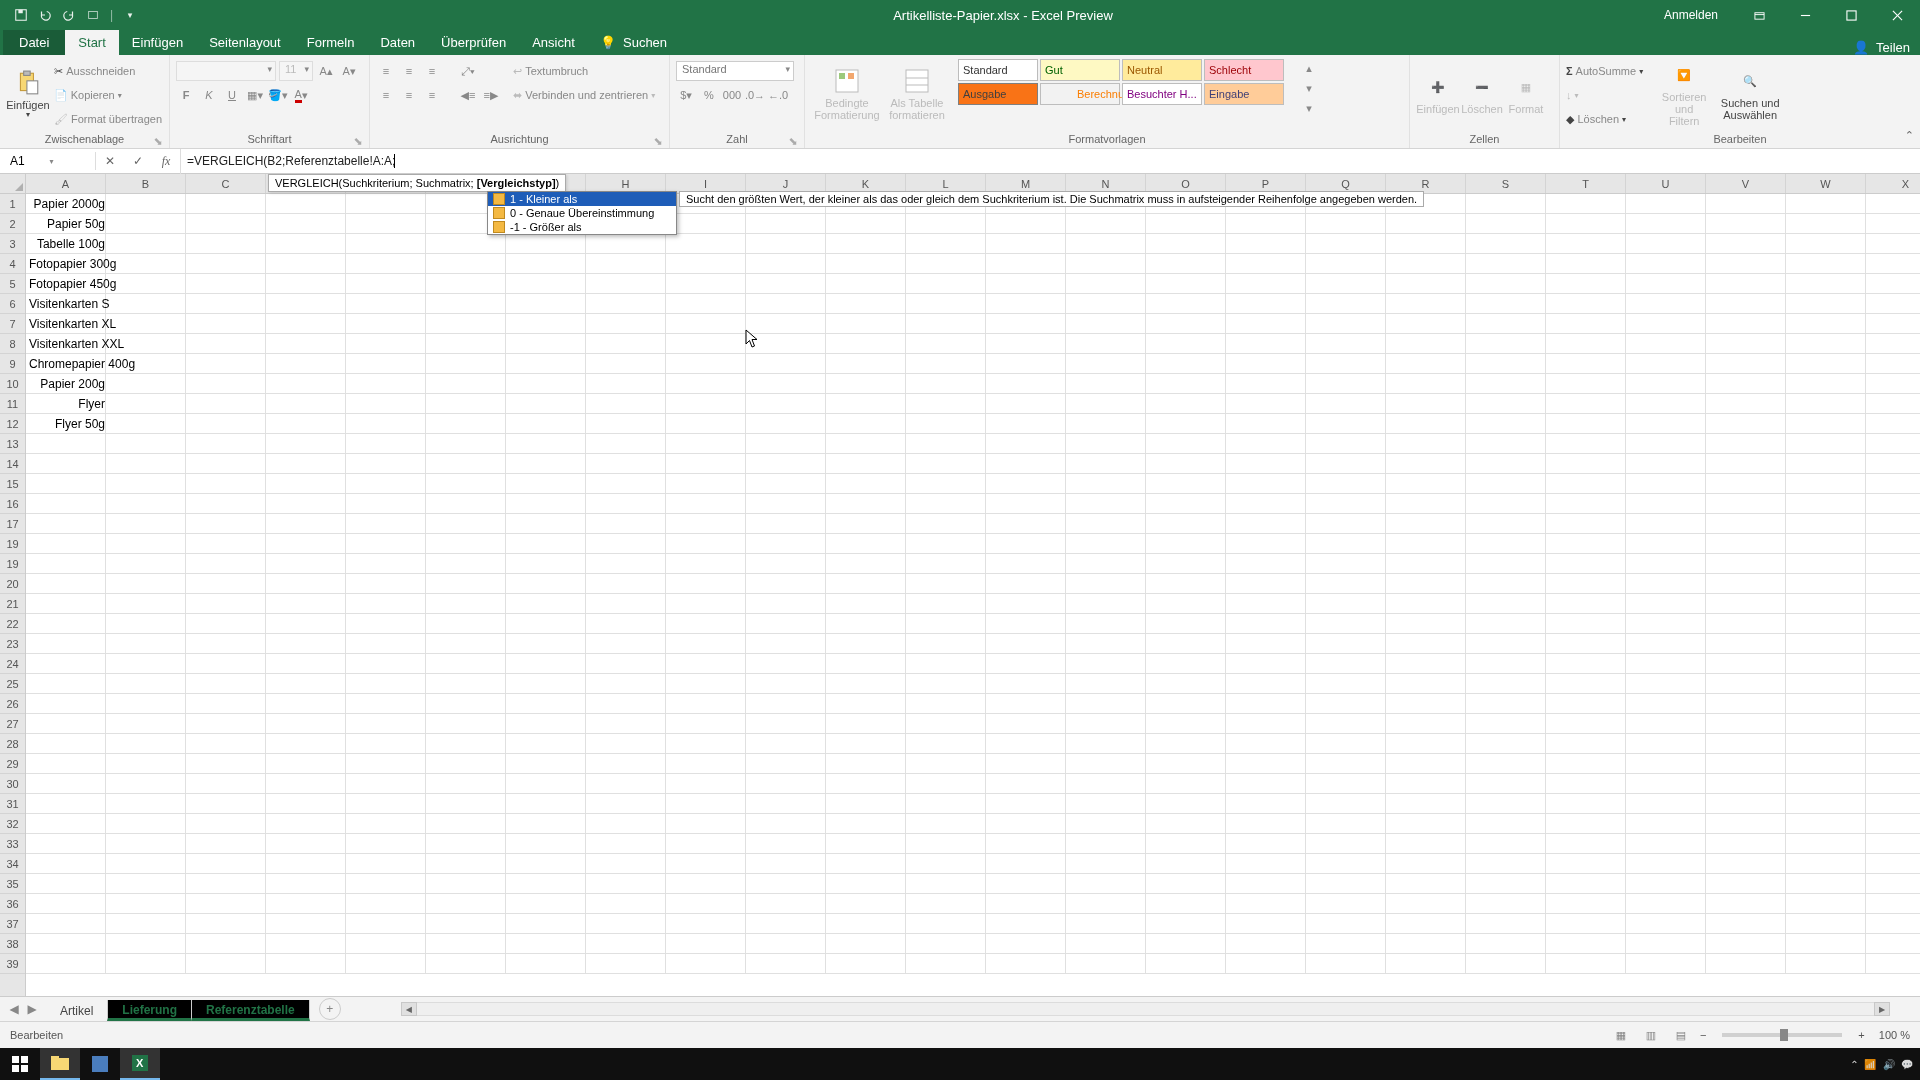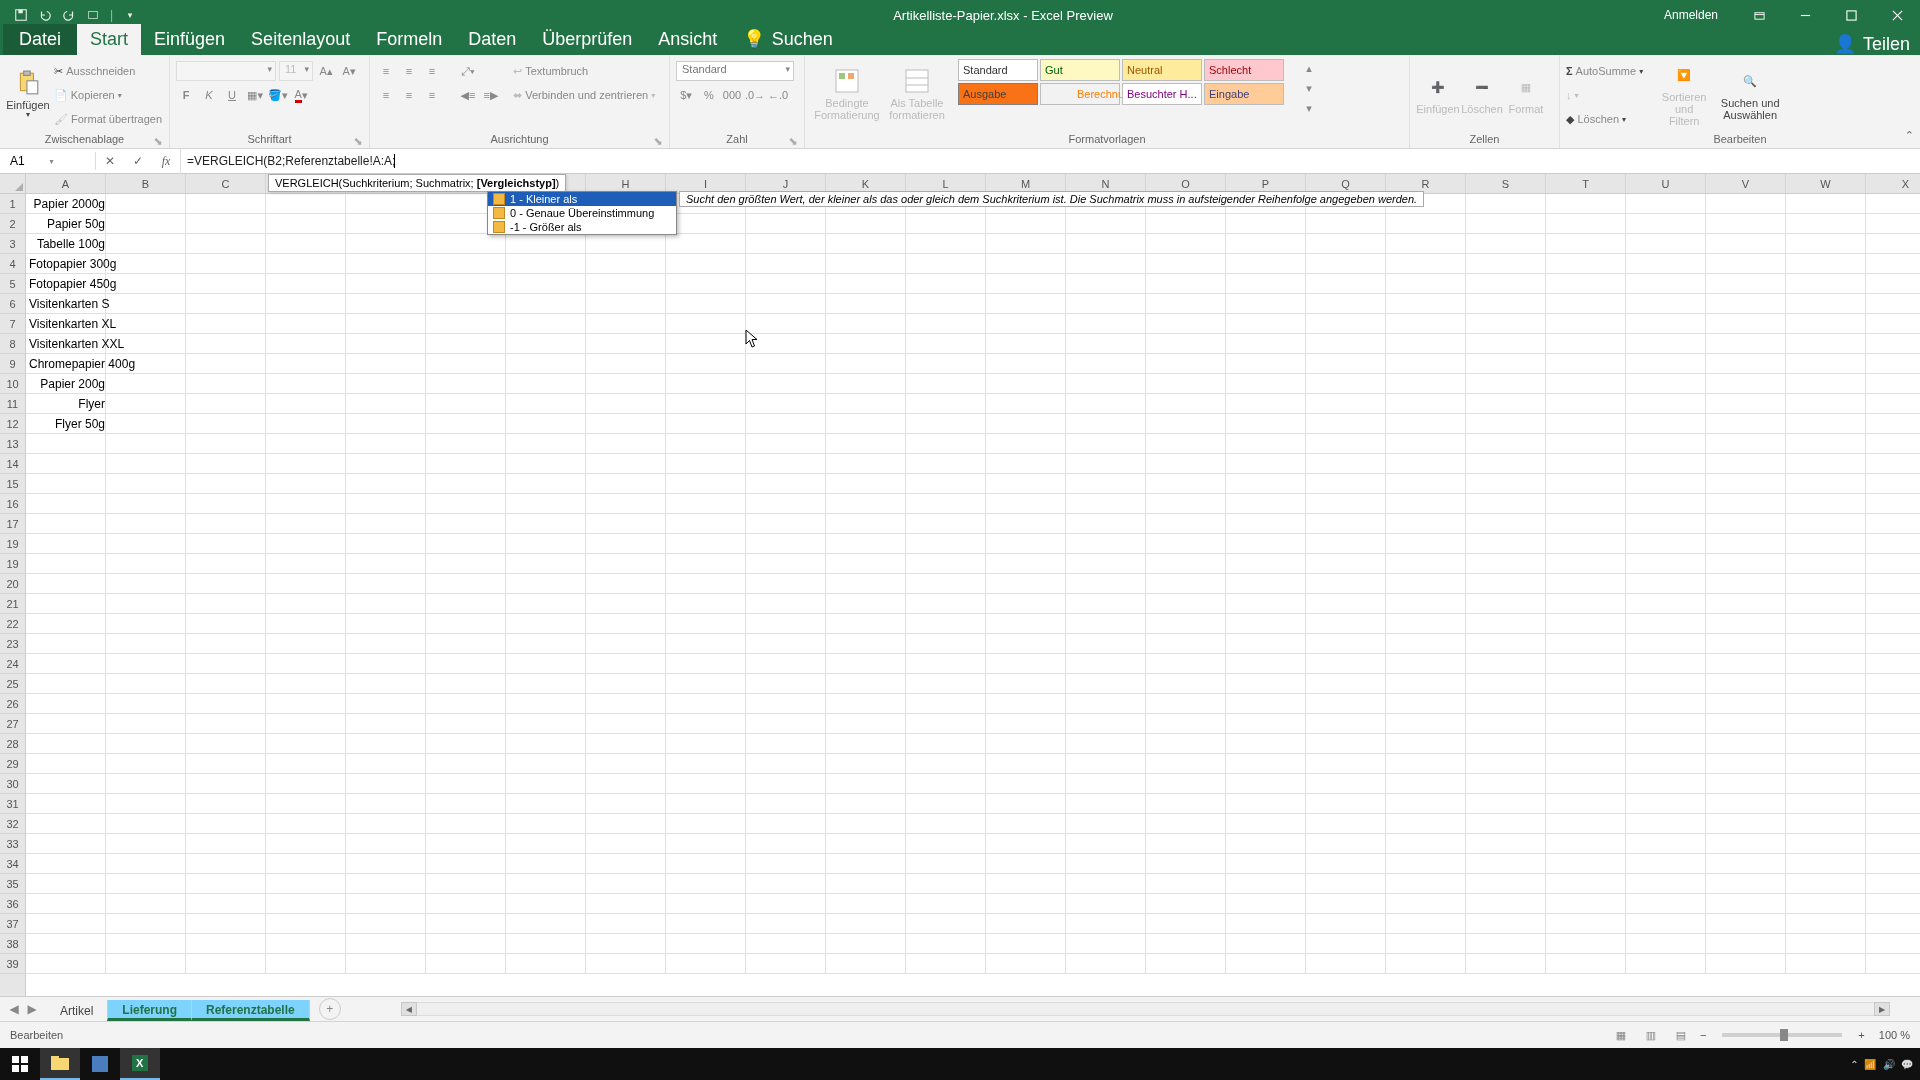--- a/index.html
+++ b/index.html
@@ -10,21 +10,21 @@
 .titlebar .qat { display: flex; align-items: center; gap: 10px; padding-left: 14px; }
 .titlebar .qat .icon { width: 14px; height: 14px; display: inline-flex; align-items: center; justify-content: center; opacity: .9; }
 .titlebar .qat .divider { opacity: .5; }
 .titlebar .title { position: absolute; left: 50%; transform: translateX(-50%); font-size: 13px; margin-left: 43px; }
 .titlebar .right { position: absolute; right: 0; display: flex; align-items: center; height: 100%; }
 .titlebar .right .account { padding: 0 18px; }
 .titlebar .right .winbtn { width: 46px; height: 30px; display: flex; align-items: center; justify-content: center; }
 .titlebar .right .winbtn svg { width: 11px; height: 11px; stroke: #fff; fill: none; }
 
 
-.ribbontabs { height: 25px; background: #217346; display: flex; align-items: flex-end; padding-left: 3px; color: #fff; font-size: 18px; }
+.ribbontabs { height: 25px; background: #217346; display: flex; align-items: flex-end; padding-left: 3px; color: #fff; font-size: 13px; }
 .ribbontabs .tab { padding: 5px 13px; cursor: pointer; }
 .ribbontabs .tab.file { background: #1a5c38; padding: 5px 16px; }
 .ribbontabs .tab.active { background: #f3f3f3; color: #217346; font-weight: 500; }
 .ribbontabs .search { display: flex; align-items: center; gap: 6px; padding: 5px 13px; }
 .ribbontabs .right { margin-left: auto; display: flex; align-items: center; padding-right: 10px; gap: 6px; }
 
 
 .ribbon { height: 94px; background: #f3f3f3; border-bottom: 1px solid #d4d4d4; display: flex; font-size: 11px; color: #444; position: relative; }
 .ribbon .group { border-right: 1px solid #e1e1e1; padding: 3px 6px 1px 6px; display: flex; flex-direction: column; }
 .ribbon .group .content { flex: 1; display: flex; align-items: flex-start; }
@@ -66,32 +66,32 @@
 .cell{width:80px; flex-shrink:0; border-right:1px solid #e0e0e0; border-bottom:1px solid #e0e0e0; font-size:12px; padding-left:3px; line-height:20px; white-space:nowrap; overflow:visible;}
 
 
 .functooltip{position:absolute; left:268px; top:0px; z-index:10;}
 .functooltip .syntax{background:#fff; border:1px solid #aaa; padding:2px 6px; font-size:11px; box-shadow:1px 1px 3px rgba(0,0,0,0.15);}
 .functooltip .syntax .bold{font-weight:700;}
 .functooltip .list{position:absolute; left:219px; top:17px; background:#fff; border:1px solid #888; width:190px; box-shadow:2px 2px 4px rgba(0,0,0,0.25); font-size:11px;}
 .functooltip .list .opt{display:flex; align-items:center; gap:5px; padding:1px 5px;}
 .functooltip .list .opt.sel{background:#1e5db8; color:#fff;}
 .functooltip .list .opt .bullet{width:12px; height:12px; background:#f4b942; border:1px solid #c08a1f; flex-shrink:0;}
-.functooltip .tip{position:absolute; left:411px; top:17px; background:#fff; border:1px solid #aaa; padding:1px 6px; font-size:11px; white-space:nowrap;font-style:italic;}
+.functooltip .tip{position:absolute; left:411px; top:17px; background:#fff; border:1px solid #aaa; padding:1px 6px; font-size:11px; white-space:nowrap;}
 
 
 .mousecursor{position:absolute; left:745px; top:155px; z-index:50; pointer-events:none;}
 
 
 .sheetbar{position:absolute; bottom:27px; left:0; right:0; height:25px; background:#f3f3f3; border-top:1px solid #ccc; display:flex; align-items:center; font-size:12px;}
 .sheetbar .nav{display:flex; padding:0 6px; gap:2px; color:#888;}
 .sheetbar .nav div{width:16px; height:16px; display:flex; align-items:center; justify-content:center;}
 .sheetbar .tabs{display:flex; align-items:flex-end; height:100%;}
 .sheetbar .stab{padding:3px 14px; border:1px solid #ccc; border-top:none; background:#e6e6e6; margin-right:-1px;}
-.sheetbar .stab.active{background:#7dd3fc; border-bottom:3px solid #217346; padding-bottom:1px; font-weight:600; color:#217346;}
+.sheetbar .stab.active{background:#000000; border-bottom:3px solid #217346; padding-bottom:1px; font-weight:600; color:#217346;}
 .sheetbar .stab.plain{background:#f3f3f3; border:none; border-right:1px solid transparent; color:#444;}
 .sheetbar .addsheet{width:22px; height:22px; border:1px solid #ccc; border-radius:50%; display:flex; align-items:center; justify-content:center; margin-left:10px; color:#888;}
 .sheetbar .hscroll{flex:1; margin:0 30px 0 60px; height:14px; display:flex; align-items:center;}
 .sheetbar .hscroll .arrow{width:16px; height:14px; background:#e0e0e0; border:1px solid #c8c8c8; display:flex; align-items:center; justify-content:center; font-size:8px; color:#666;}
 .sheetbar .hscroll .track{flex:1; height:14px; background:#efefef; border:1px solid #dcdcdc; border-left:none; border-right:none; position:relative;}
 
 
 .statusbar{position:absolute; bottom:0; left:0; right:0; height:27px; background:#f3f3f3; border-top:1px solid #d4d4d4; display:flex; align-items:center; font-size:11px; color:#555; padding:0 10px;}
 .statusbar .rightctl{margin-left:auto; display:flex; align-items:center; gap:8px;}
 .statusbar .viewbtn{width:22px; height:18px; display:flex; align-items:center; justify-content:center; opacity:.7;}

